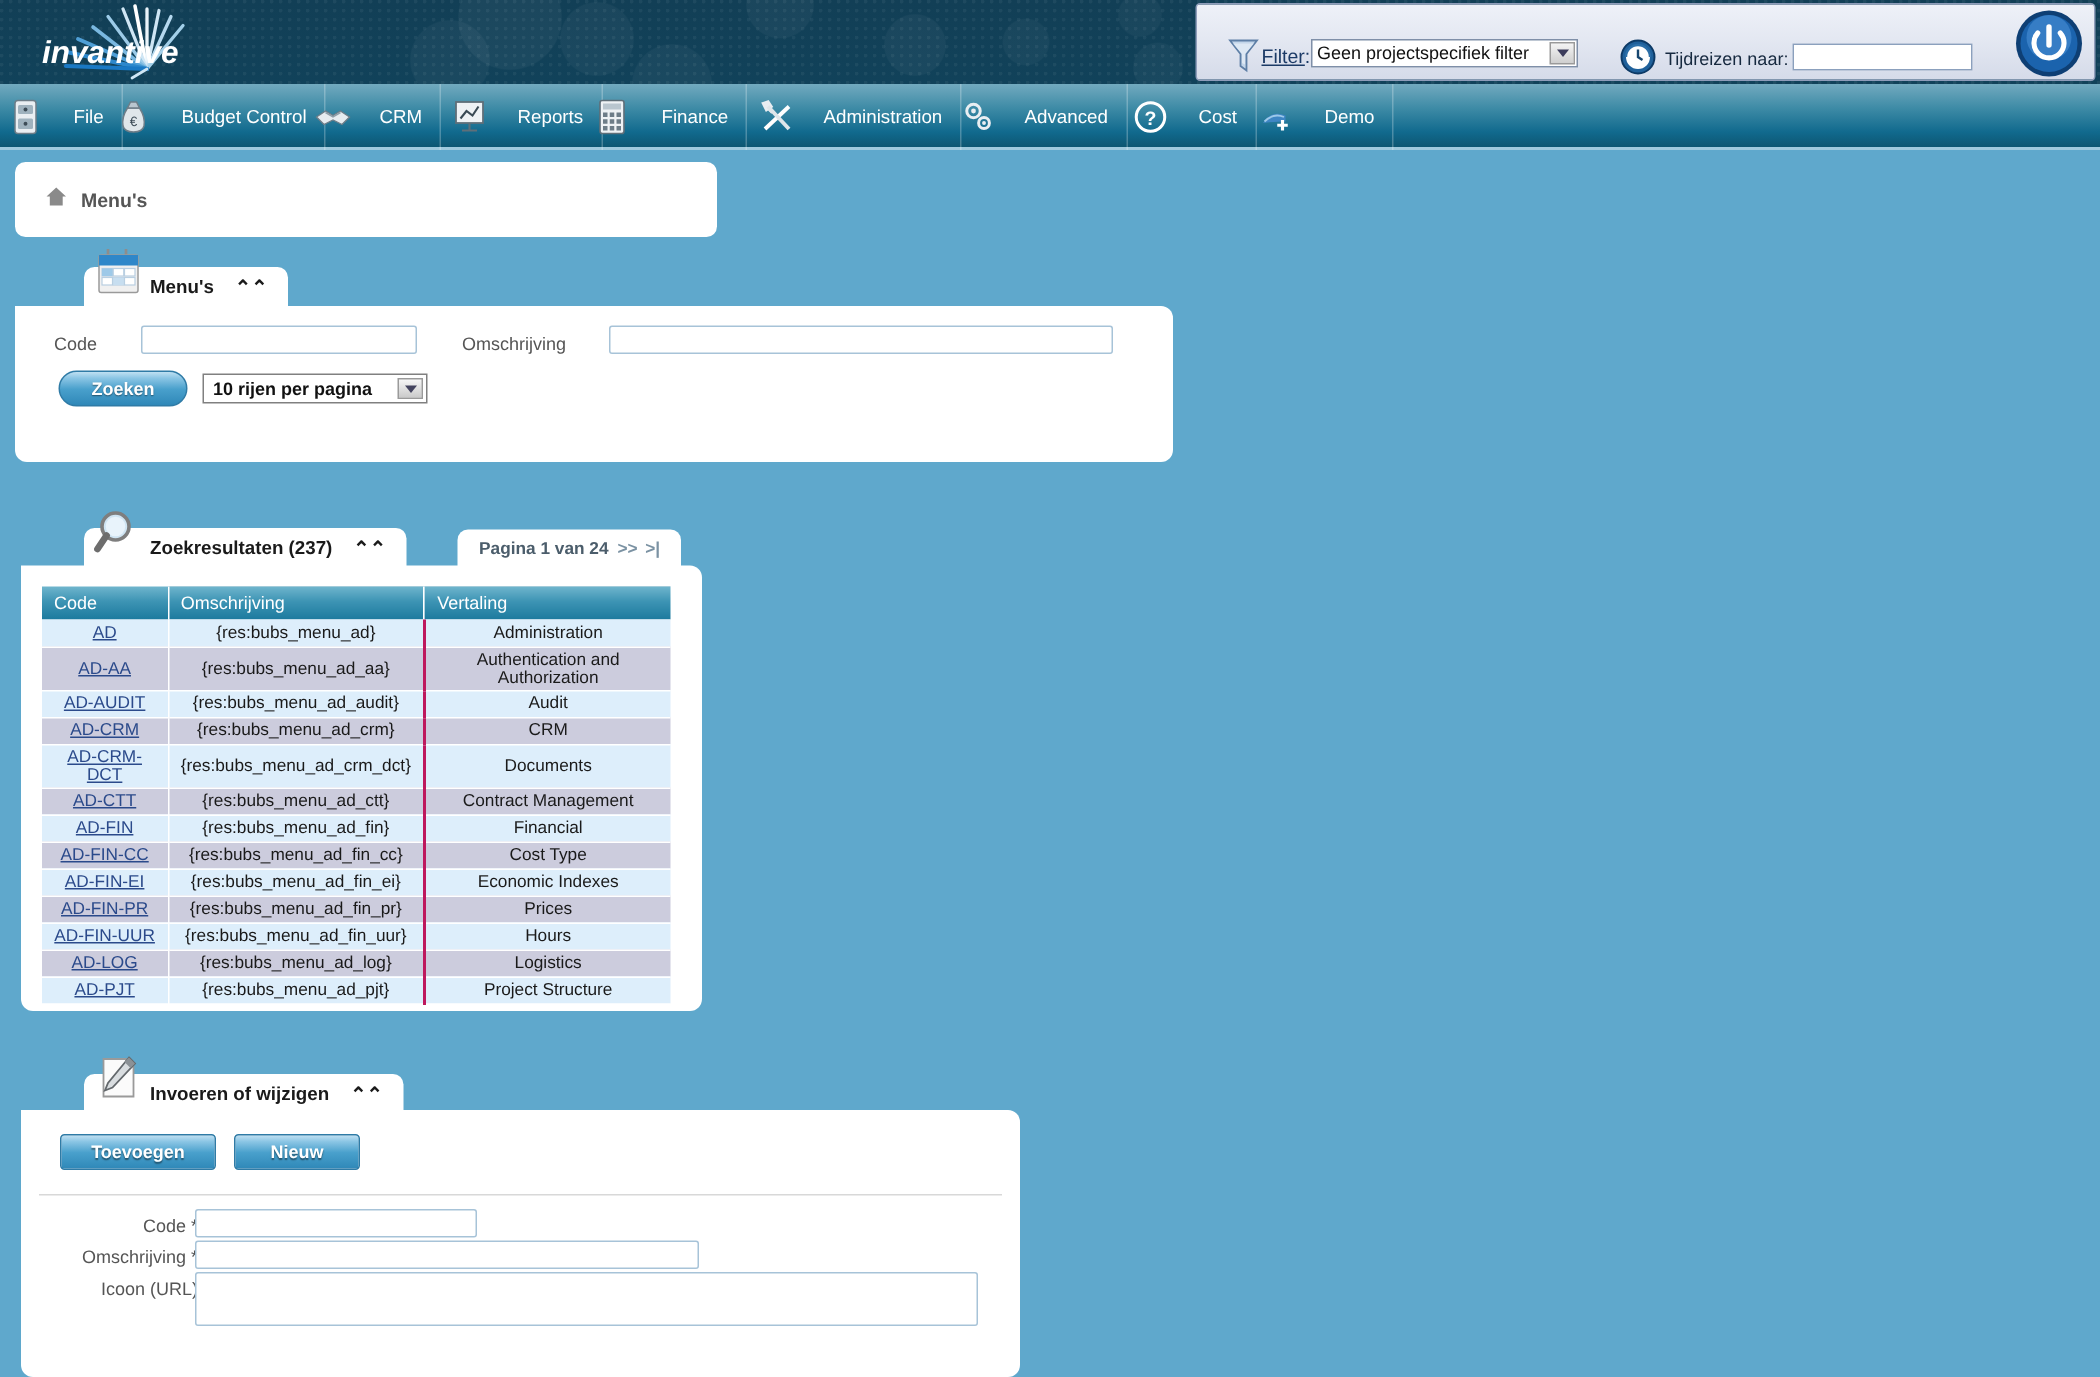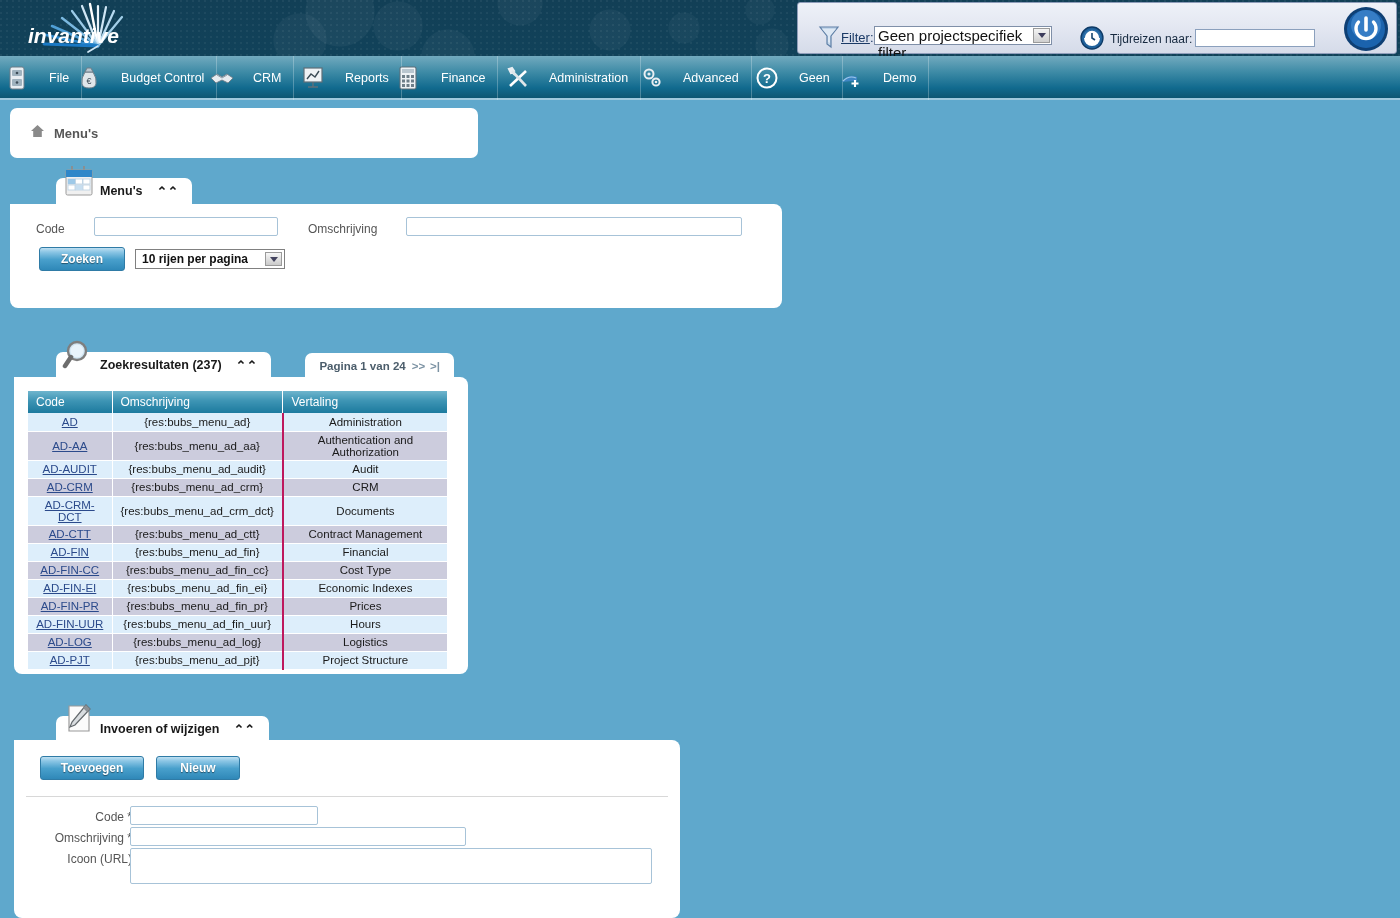--- a/index.html
+++ b/index.html
@@ -49,21 +49,21 @@
   }
   .filter-row { position: absolute; left: 0; top: 16px; height: 36px; width: 600px; }
   .funnel-icon { position: absolute; left: 20px; top: 5px; width: 22px; height: 26px; }
   .filter-label {
     position: absolute; left: 43px; top: 11px; font-size: 13px; color: #1b3a66;
   }
   .filter-label u { text-decoration: underline; }
   .filter-select {
     position: absolute; left: 874px; top: 26px; width: 178px; height: 19px;
     border: 1px solid #7f8fa8; background: #ffffff;
-    font-family: "Liberation Sans", sans-serif; font-size: 15px; color: #111;
+    font-family: "Liberation Sans", sans-serif; font-size: 12px; color: #111;
     padding-left: 3px; line-height: 17px;
   }
   .filter-select .arrowbox {
     position: absolute; right: 1px; top: 1px; width: 17px; height: 15px;
     background: linear-gradient(#f4f4f4, #cfcfcf);
     border: 1px solid #9a9a9a; display: flex; align-items: center; justify-content: center;
   }
   .filter-select .arrowbox i {
     border-left: 4px solid transparent; border-right: 4px solid transparent;
     border-top: 5px solid #3d3d5c; font-style: normal; display: block;
@@ -323,21 +323,21 @@
     <span class="lbl">Advanced</span>
   </div>
 
   <div class="navitem" style="left:756px;">
     <span class="ico">
       <svg width="22" height="24" viewBox="0 0 22 24">
           <circle cx="11" cy="12" r="9.5" fill="none" stroke="#ffffff" stroke-width="2"></circle>
           <text x="11" y="17" font-size="13" fill="#ffffff" text-anchor="middle" font-family="Liberation Sans" font-weight="bold">?</text>
         </svg>
     </span>
-    <span class="lbl">Geen</span>
+    <span class="lbl">Cost</span>
   </div>
 
   <div class="navitem" style="left:840px;">
     <span class="ico">
       <svg width="24" height="24" viewBox="0 0 24 24">
           <path d="M2 16 Q8 7 17 11 L17 15 Q9 15 2 16 Z" fill="#3f86c4"></path>
           <path d="M3 15 Q9 9 16 12" stroke="#9dc8e8" fill="none" stroke-width="1.2"></path>
           <path d="M15 14 L15 21 M11.5 17.5 L18.5 17.5" stroke="#ffffff" stroke-width="2.1"></path>
         </svg>
     </span>
@@ -375,21 +375,21 @@
     </span>
     <span>Menu's</span>
     <span class="chev">⌃⌃</span>
   </div>
 </div>
 <div class="panelbody" style="left:10px; top:204px; width:772px; height:104px; border-radius:0 8px 8px 8px;">
   <span class="flabel" style="left:26px; top:18px;">Code</span>
   <input class="finput" style="left: 84px; top: 13px; width: 184px; height: 19px;" type="text" value="">
   <span class="flabel" style="left:298px; top:18px;">Omschrijving</span>
   <input class="finput" style="left: 396px; top: 13px; width: 336px; height: 19px;" type="text" value="">
-  <div class="btn-blue" style="left:29px; top:43px; width:86px;">Zoeken</div>
+  <div class="btn-blue" style="left:29px; top:43px; width:86px;border-radius:12px;">Zoeken</div>
   <div class="sel-rows" style="left:125px; top:45px; width:150px;">
     <span>10 rijen per pagina</span>
     <span class="arrowbox">
         <i></i>
       </span>
   </div>
 </div>
 
 <div class="tabstrip" style="left:56px; top:352px; gap:6px;">
   <div class="tab">

